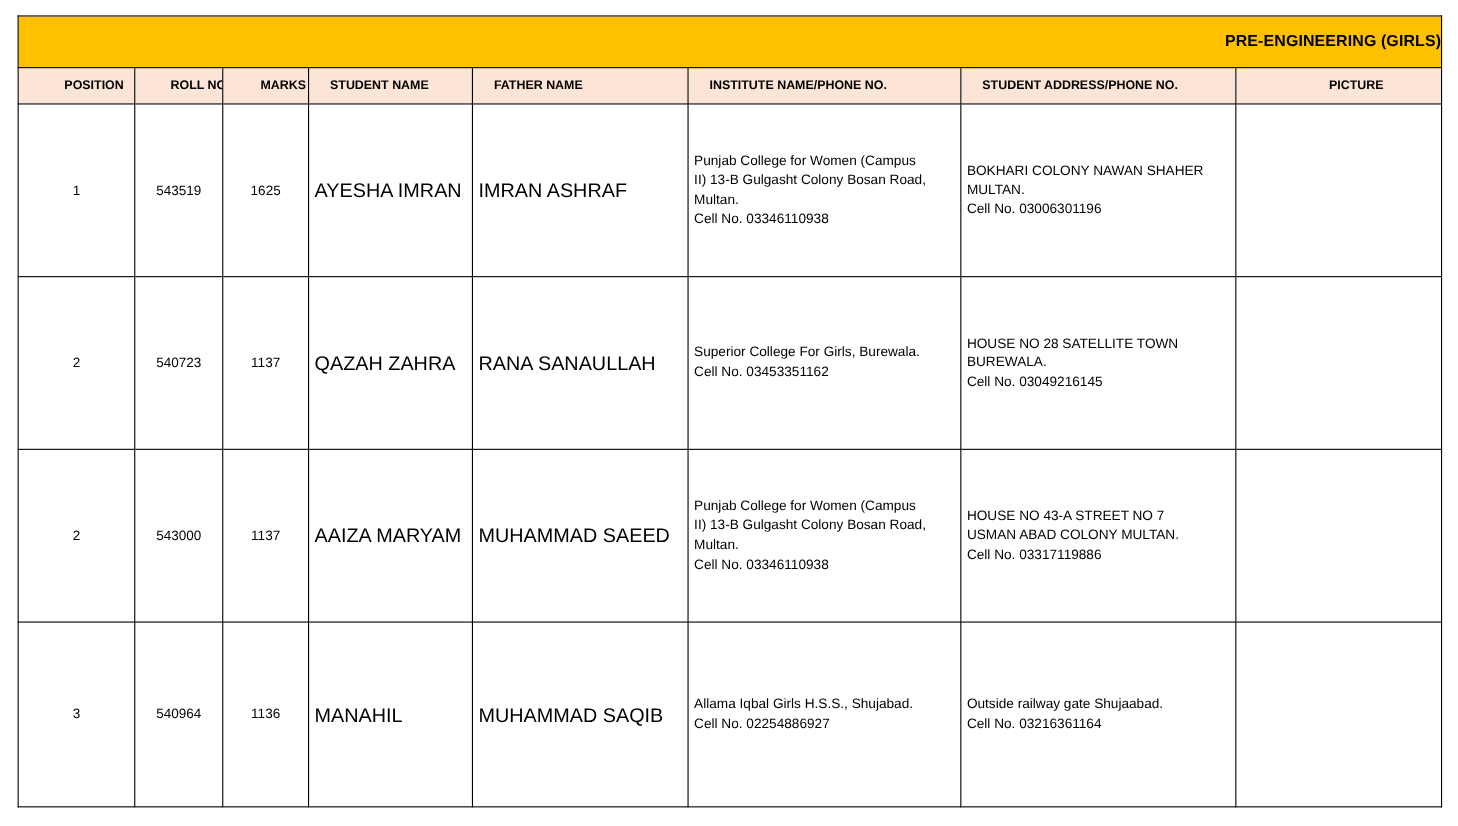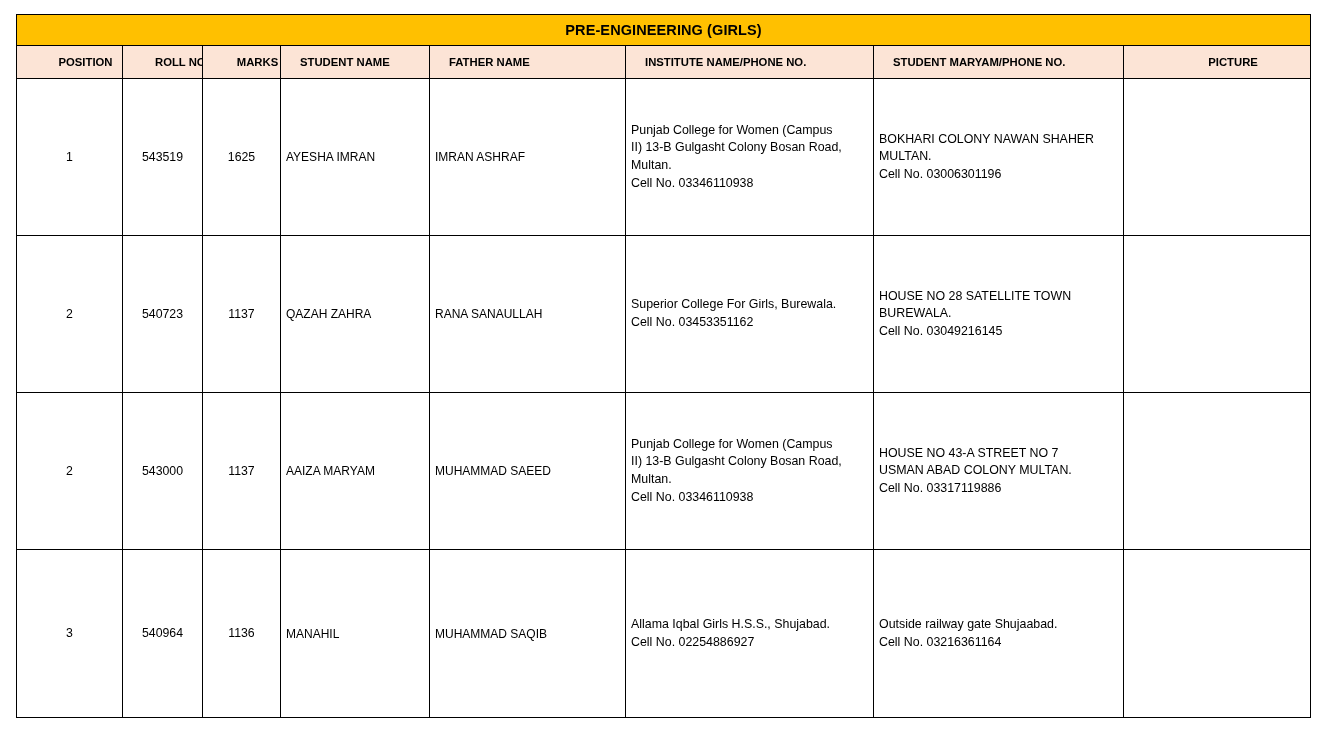--- a/index.html
+++ b/index.html
@@ -33,22 +33,22 @@
   table.merit-table th {
     border: 1.6px solid #000000;
     padding: 0;
     vertical-align: middle;
     box-sizing: border-box;
   }
 
   
   .title-cell {
     background: #ffc000;
-    height: 31px;
-    text-align: center;
+    height: 47px;
+    text-align: right;
     font-size: 14.5px;
     font-weight: bold;
     color: #000000;
     letter-spacing: 0.1px;
     border: 2px solid #000000;
   }
 
   
   .col-head {
     background: #fce4d6;
@@ -57,21 +57,21 @@
     font-weight: bold;
     color: #000000;
     white-space: nowrap;
     overflow: hidden;
   }
   .col-head.center { text-align: center; padding-left: 32px; }
   .col-head.left   { text-align: left; padding-left: 19px; }
 
   
   .cell {
-    font-size: 12px;
+    font-size: 18px;
     color: #000000;
     line-height: 1.0;
   }
   .cell.num {
     text-align: center;
     font-size: 12.3px;
   }
   .cell.name {
     text-align: left;
     padding-left: 5px;
@@ -177,21 +177,21 @@
       <tr>
         <th class="title-cell" colspan="8">PRE-ENGINEERING (GIRLS)</th>
       </tr>
       <tr>
         <th class="col-head center">POSITION</th>
         <th class="col-head center">ROLL NO.</th>
         <th class="col-head center">MARKS</th>
         <th class="col-head left">STUDENT NAME</th>
         <th class="col-head left">FATHER NAME</th>
         <th class="col-head left">INSTITUTE NAME/PHONE NO.</th>
-        <th class="col-head left">STUDENT MARYAM/PHONE NO.</th>
+        <th class="col-head left">STUDENT ADDRESS/PHONE NO.</th>
         <th class="col-head center">PICTURE</th>
       </tr>
     </thead>
 
     <tbody>
 
       <tr style="height:157px">
         <td class="cell num">1</td>
         <td class="cell num">543519</td>
         <td class="cell num">1625</td>

